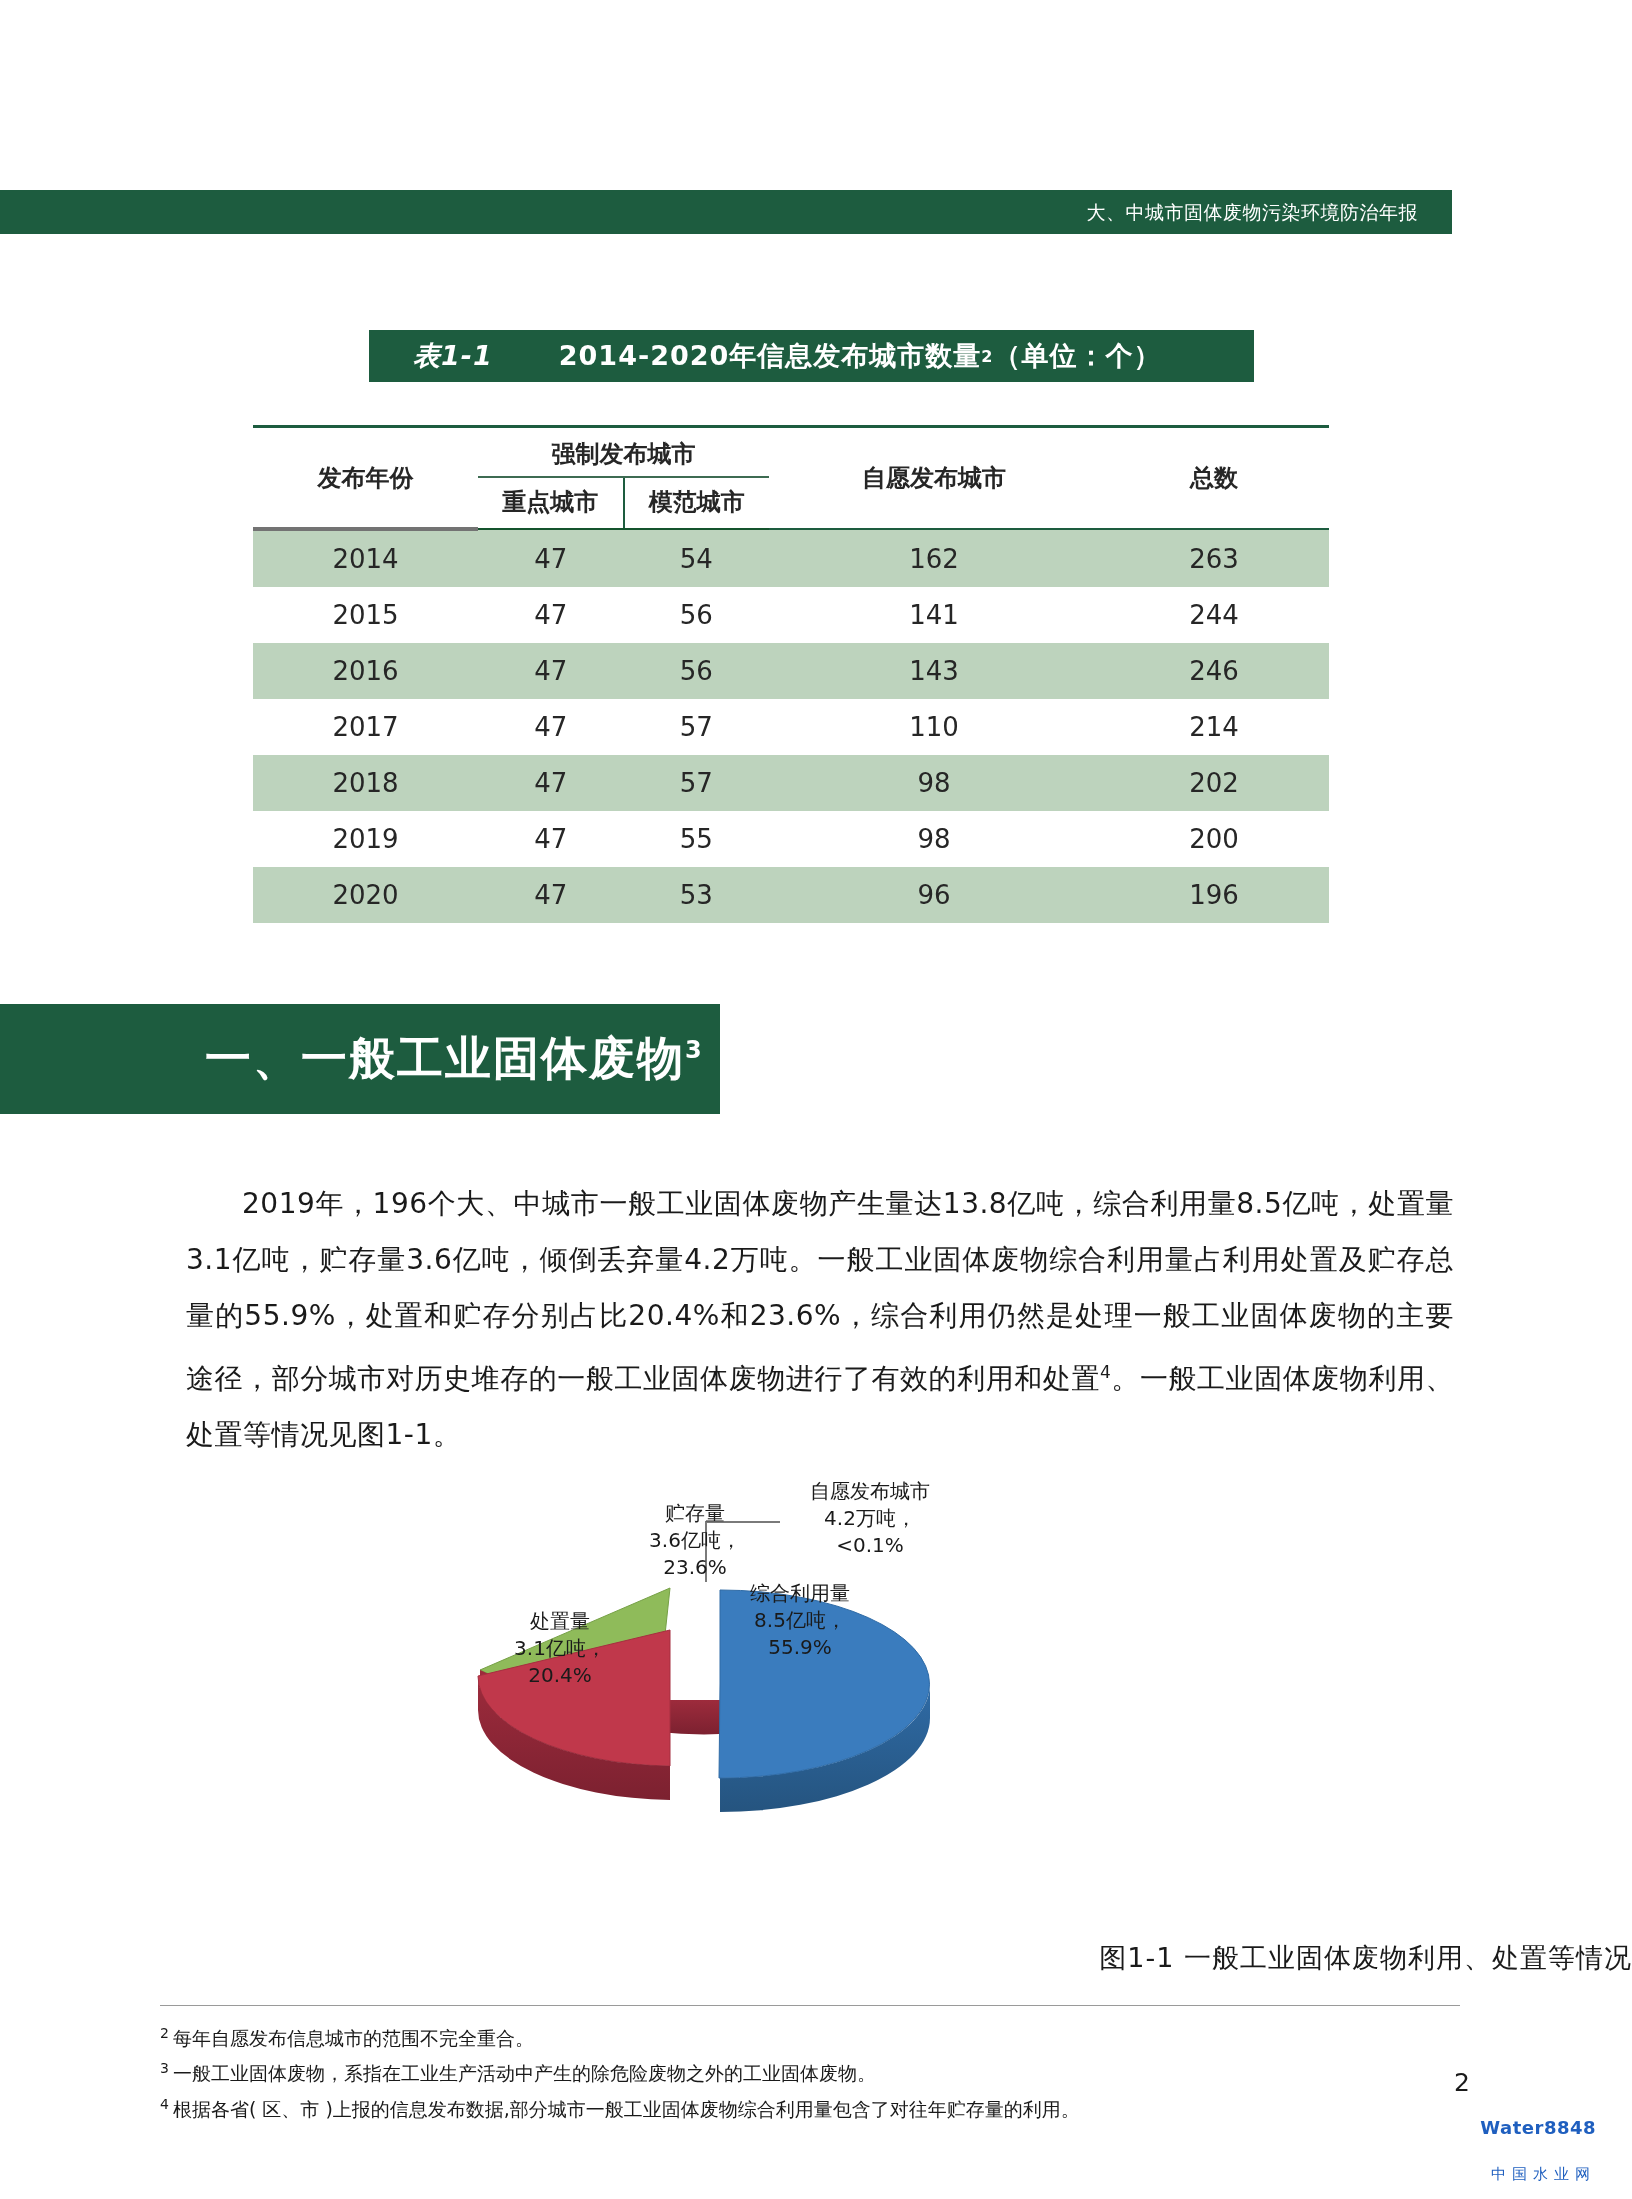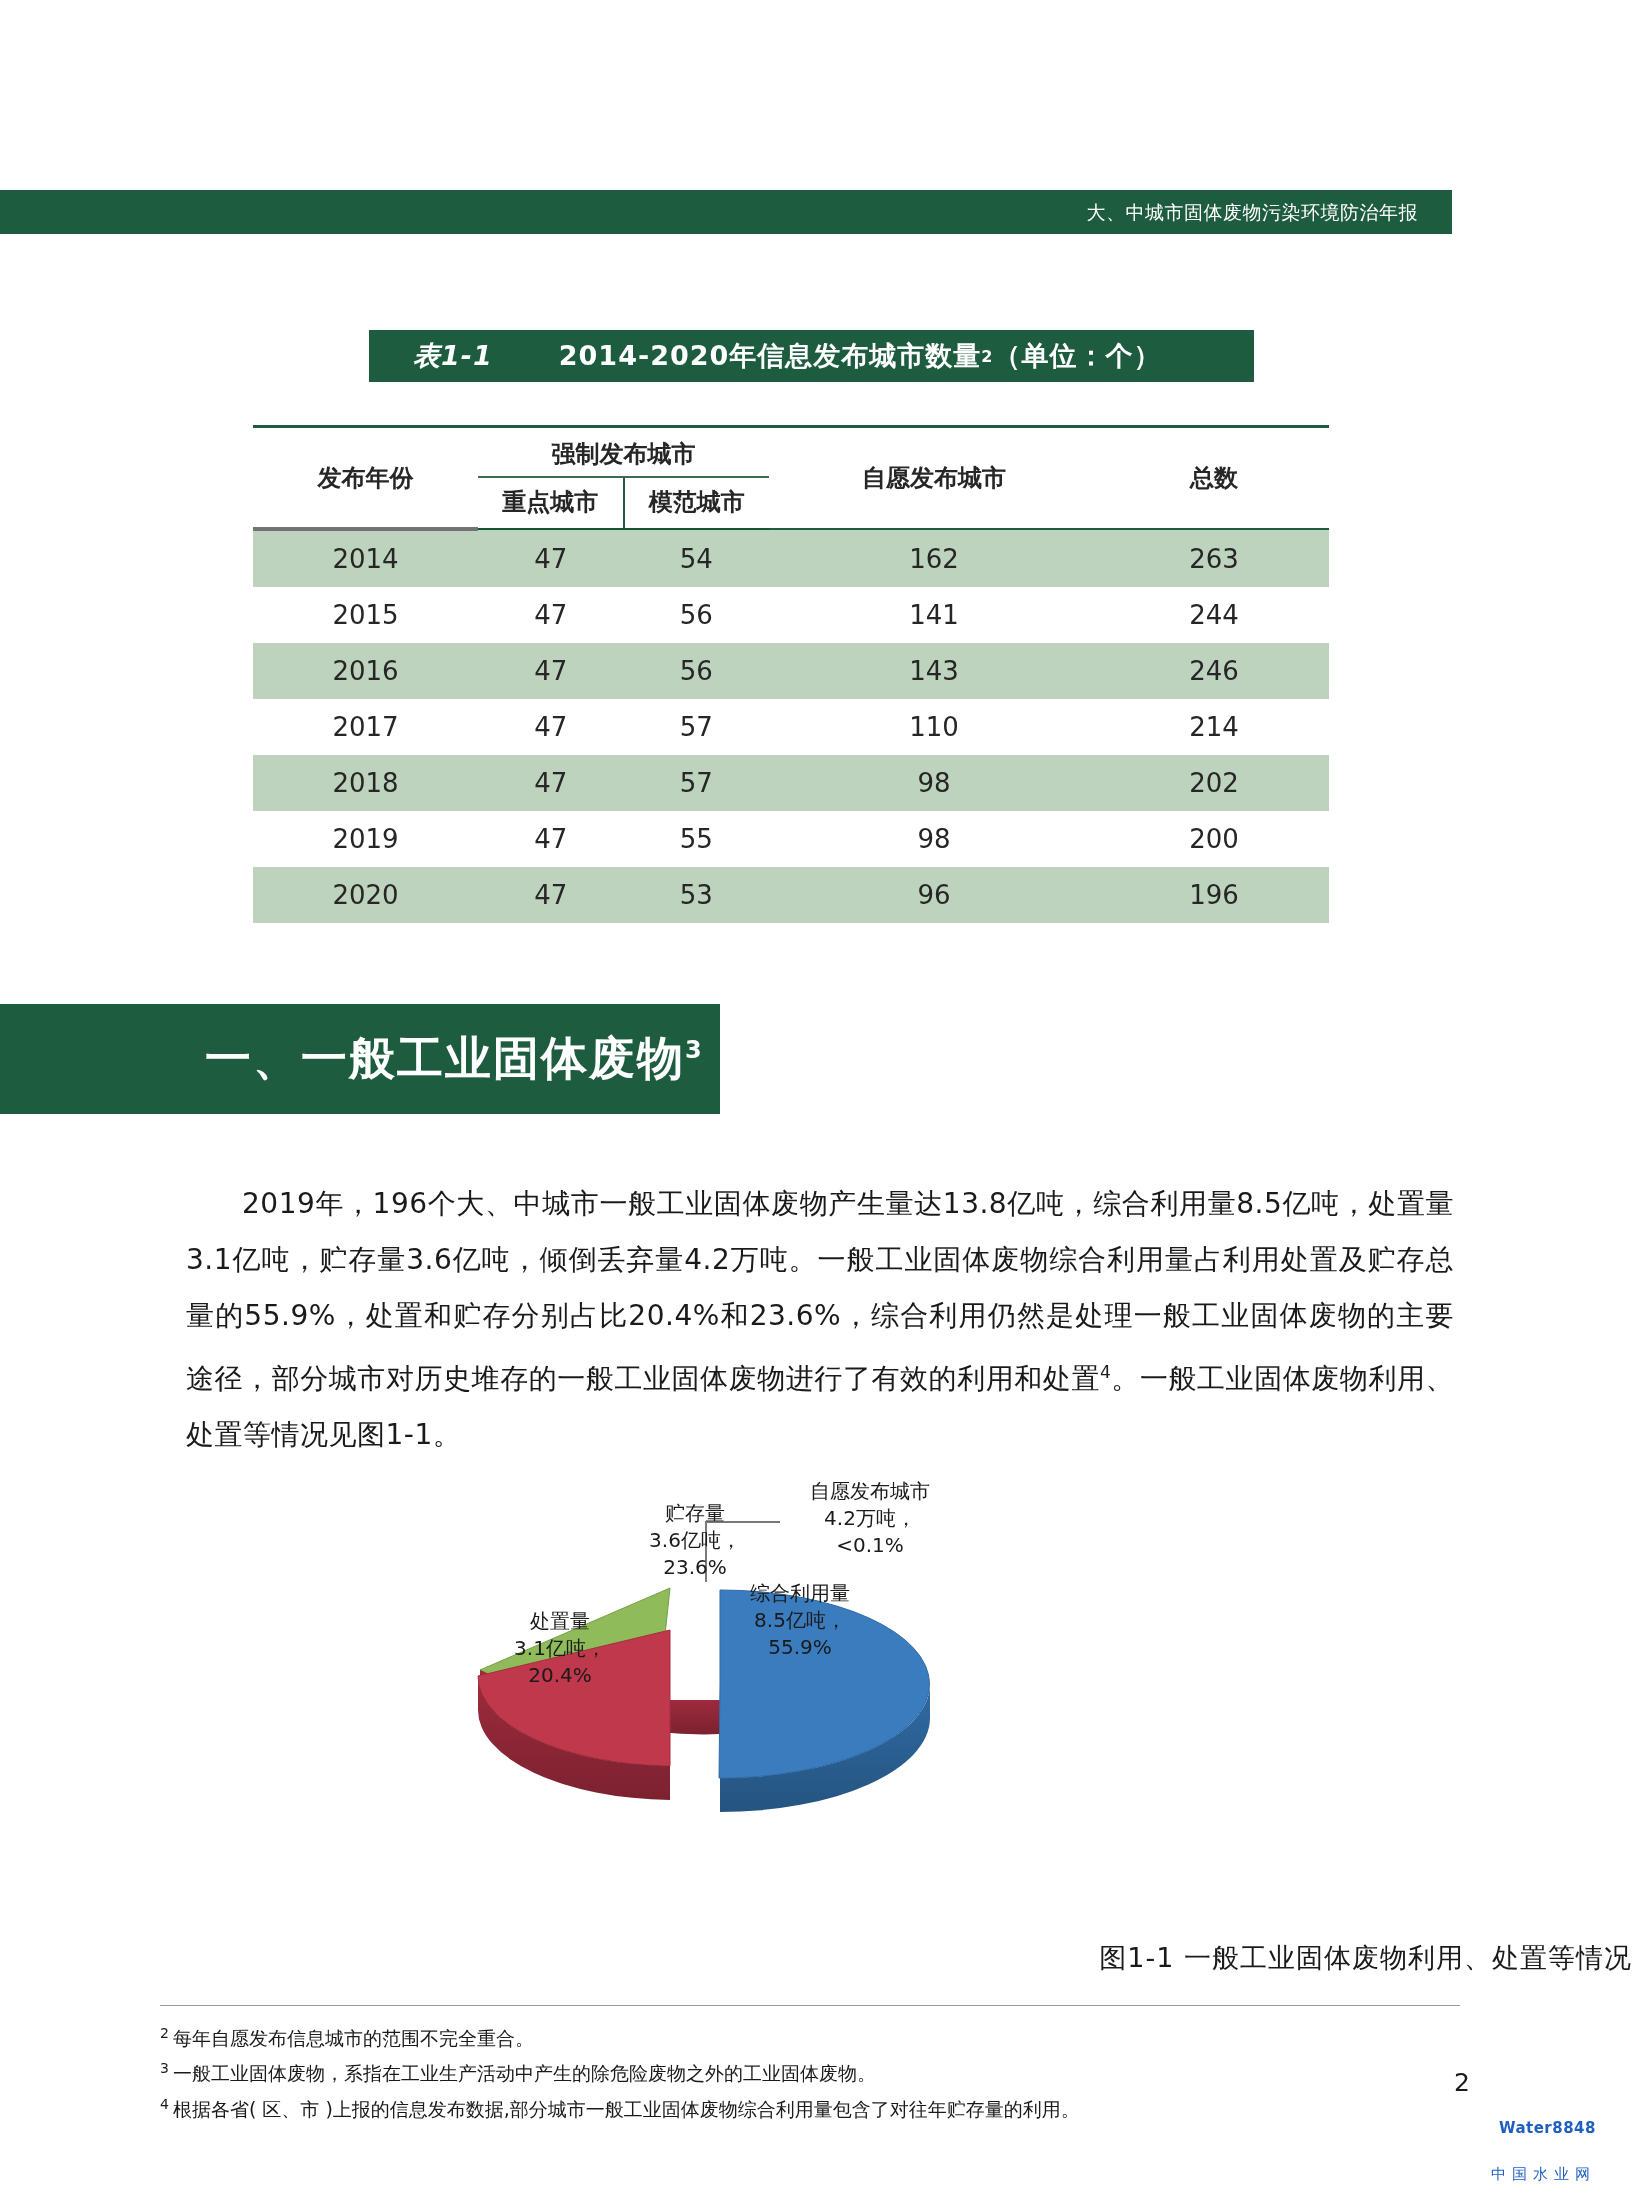--- a/index.html
+++ b/index.html
@@ -221,21 +221,21 @@
 
   
   .watermark {
     position: absolute;
     right: 36px;
     bottom: 14px;
     text-align: right;
     line-height: 22px;
   }
   .watermark .wm-main {
-    font-size: 15px;
+    font-size: 18px;
     font-weight: bold;
     color: #1f5fbf;
     letter-spacing: 0.5px;
   }
   .watermark .wm-sub {
     font-size: 15px;
     color: #1f5fbf;
     letter-spacing: 6px;
     margin-top: 24px;
   }

